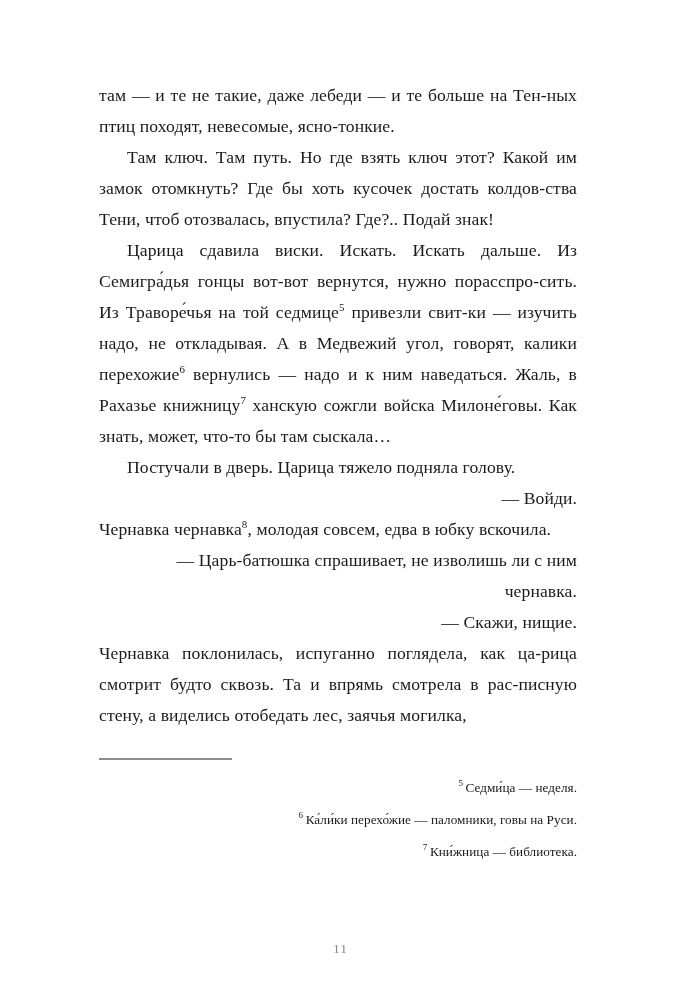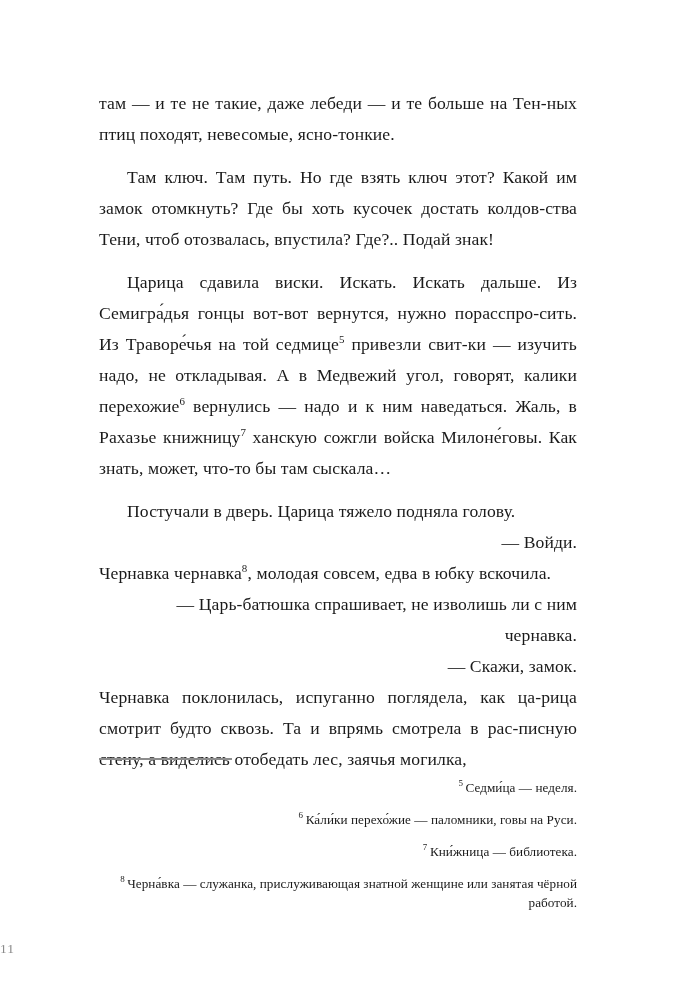--- a/index.html
+++ b/index.html
@@ -14,36 +14,35 @@
     background: #ffffff;
     overflow: hidden;
     font-family: "Liberation Serif", "DejaVu Serif", serif;
     color: #1a1a1a;
   }
 
   
   .textblock {
     position: absolute;
     left: 99px;
-    top: 88px;
+    top: 80px;
     width: 478px;
   }
   .para {
     margin: 0;
     font-size: 17.6px;
     line-height: 31px;
     text-align: justify;
     text-justify: inter-word;
     hyphens: manual;
     -webkit-hyphens: manual;
     letter-spacing: 0.1px;
   }
   .para.indent {
     text-indent: 28px;
-    margin-top: 12px;
   }
   .para.noindent {
     text-indent: 0;
   }
   
   .para.dialogue {
     text-indent: 28px;
     text-align: right;
   }
   .fnref {
@@ -84,21 +83,21 @@
     line-height: 0;
     margin-right: 2.5px;
   }
 
   
   .folio {
     position: absolute;
     left: 0;
     top: 941px;
     width: 681px;
-    text-align: left;
+    text-align: center;
     font-size: 13.5px;
     color: #8a8a8a;
     letter-spacing: 1px;
   }
 </style>
 </head>
 <body>
 
 <div class="page">
 
@@ -111,33 +110,32 @@
     <p class="para indent"><span>Царица сдавила виски. Искать. Искать дальше. Из Семигра́дья гонцы вот-вот вернутся, нужно порасспро-сить. Из Траворе́чья на той седмице</span><sup class="fnref">5</sup><span> привезли свит-ки — изучить надо, не откладывая. А в Медвежий угол, говорят, калики перехожие</span><sup class="fnref">6</sup><span> вернулись — надо и к ним наведаться. Жаль, в Рахазье книжницу</span><sup class="fnref">7</sup><span> ханскую сожгли войска Милоне́говы. Как знать, может, что-то бы там сыскала…</span></p>
 
     <p class="para indent">Постучали в дверь. Царица тяжело подняла голову.</p>
 
     <p class="para dialogue">— Войди.</p>
 
     <p class="para noindent"><span>Чернавка чернавка</span><sup class="fnref">8</sup><span>, молодая совсем, едва в юбку вскочила.</span></p>
 
     <p class="para dialogue">— Царь-батюшка спрашивает, не изволишь ли с ним чернавка.</p>
 
-    <p class="para dialogue">— Скажи, замок.</p>
+    <p class="para dialogue">— Скажи, нищие.</p>
 
     <p class="para noindent">Чернавка поклонилась, испуганно поглядела, как ца-рица смотрит будто сквозь. Та и впрямь смотрела в рас-писную стену, а виделись отобедать лес, заячья могилка,</p>
 
   </div>
 
   <div class="footnotes">
     <hr class="fn-rule">
 
     <p class="footnote"><sup class="fn-num">5</sup><span>Седми́ца — неделя.</span></p>
 
     <p class="footnote"><sup class="fn-num">6</sup><span>Ка́ли́ки перехо́жие — паломники, говы на Руси.</span></p>
 
     <p class="footnote"><sup class="fn-num">7</sup><span>Кни́жница — библиотека.</span></p>
 
-    <p class="footnote"><sup class="fn-num">8</sup><span>Черна́вка — служанка, прислуживающая знатной женщине или занятая чёрной работой.</span></p>
   </div>
 
   <div class="folio">11</div>
 
 </div>
 
 </body></html>

